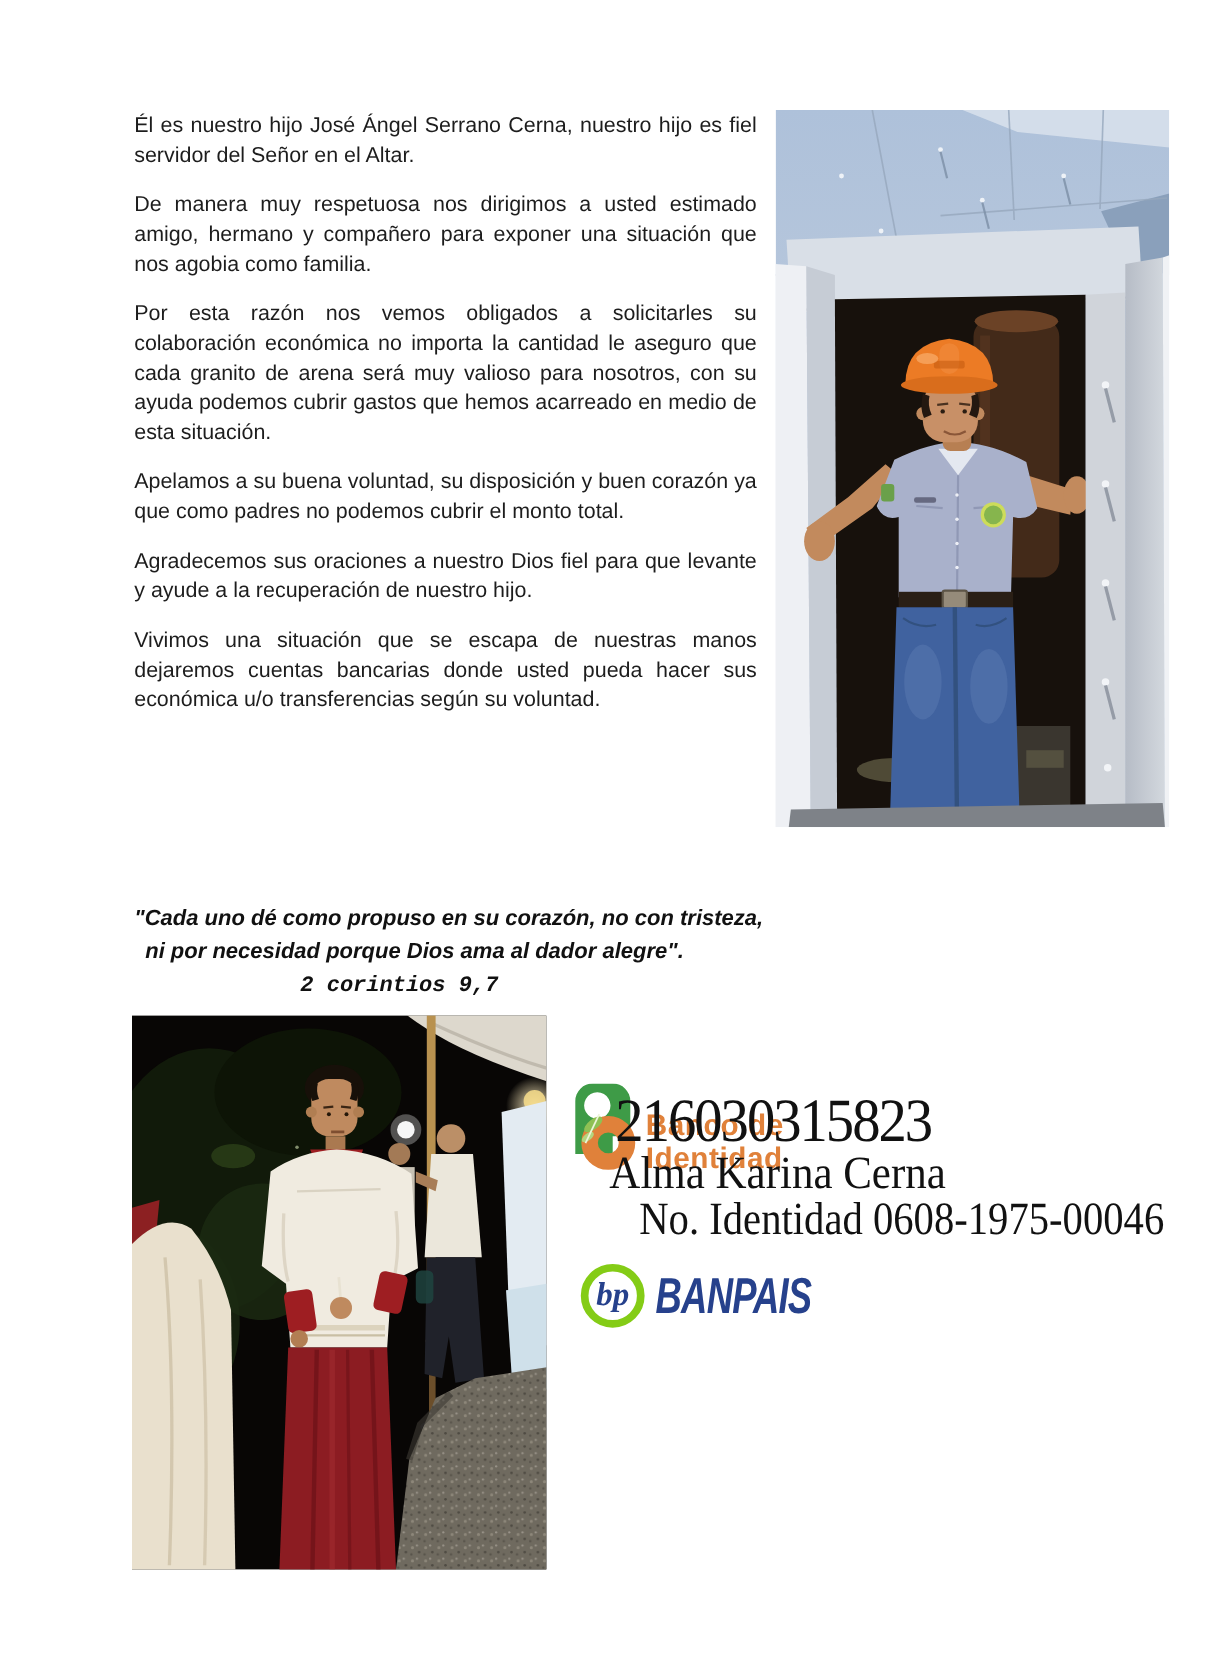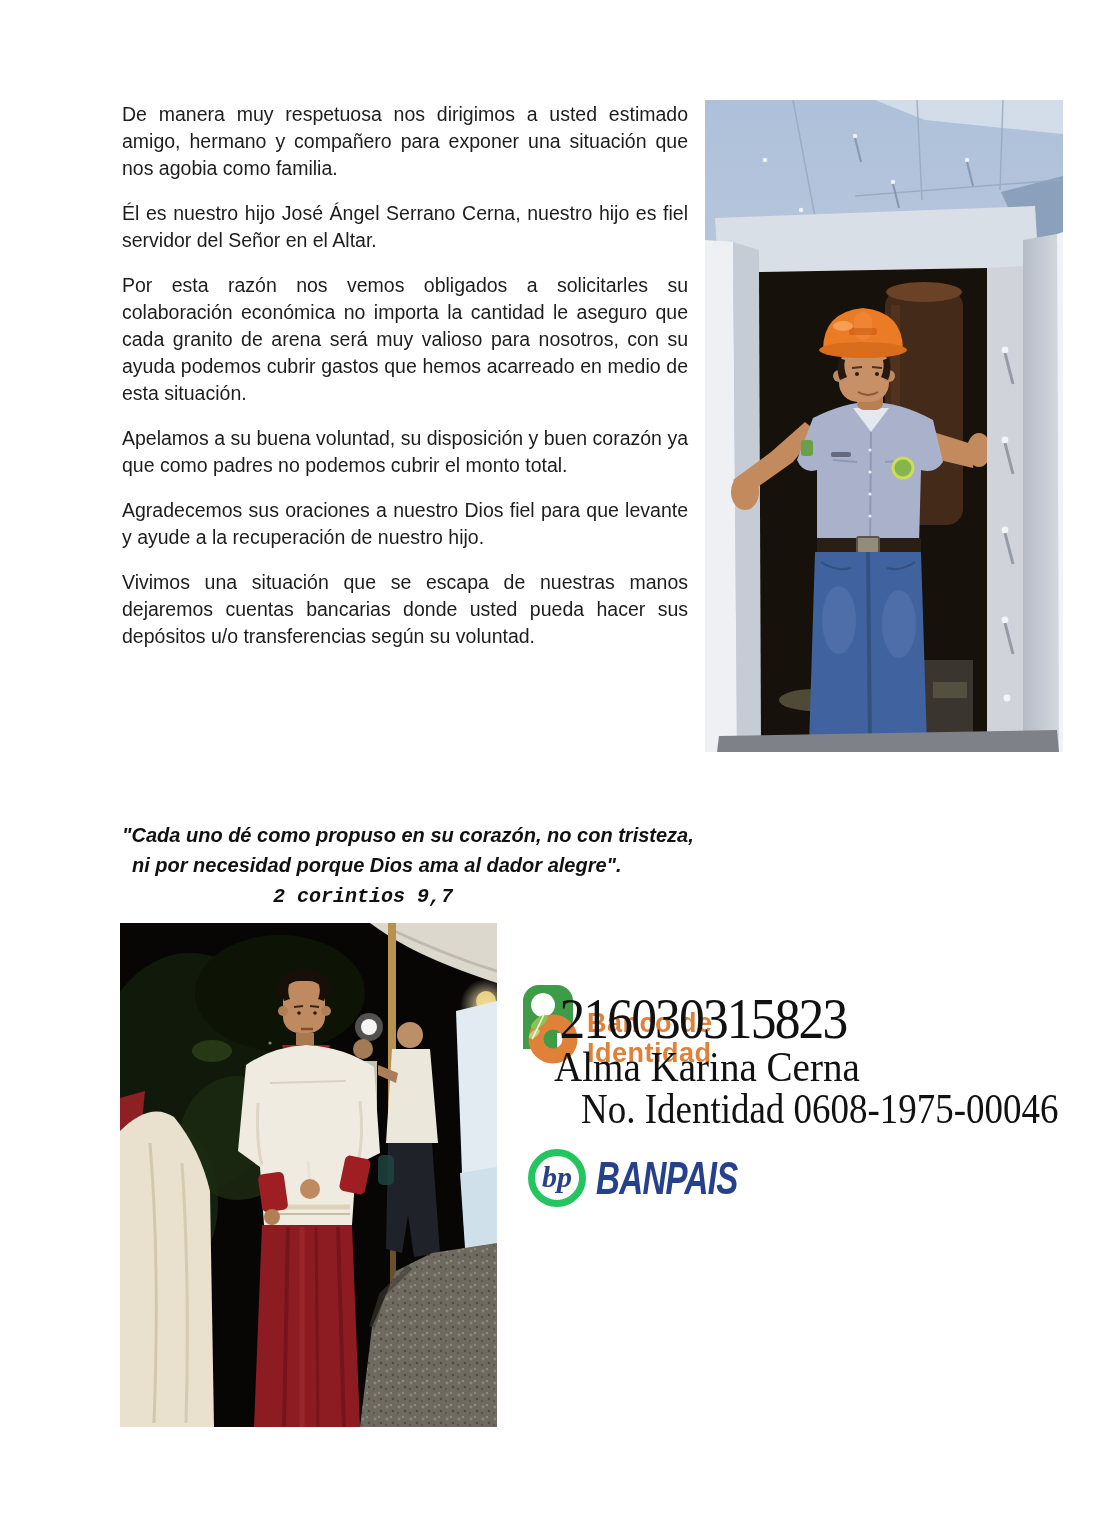--- a/index.html
+++ b/index.html
@@ -31,45 +31,45 @@
   .bank-stack .holder{font-size:42px;line-height:42px;transform:scaleX(.93);transform-origin:100% 50%;}
   .bank-stack .ident{font-size:42px;line-height:42px;transform:scaleX(.88);transform-origin:100% 50%;}
   #occidente-stack{top:992px;}
   #banpais-stack{top:1142px;}
   #occidente-logo{position:absolute;left:517px;top:985px;width:62px;height:80px;}
   .occ-brand{
     position:absolute;left:587px;top:1008px;font-weight:bold;font-size:27px;line-height:30px;
     color:#e0813a;letter-spacing:.5px;
   }
   #banpais-logo{
-    position:absolute;left:528px;top:1149px;width:58px;height:58px;border:7px solid #22c55e;
+    position:absolute;left:528px;top:1149px;width:58px;height:58px;border:7px solid #84cc16;
     border-radius:50%;box-sizing:border-box;display:flex;align-items:center;justify-content:center;
     background:#fff;
   }
   #banpais-logo .bp{
     font-family:"Liberation Serif",serif;font-weight:bold;font-style:italic;
     font-size:30px;color:#26418c;transform:translateY(-1px);
   }
   .banpais-word{
     position:absolute;left:596px;top:1151px;font-weight:bold;font-style:italic;
     font-size:46px;color:#26418c;letter-spacing:-1px;transform:scaleX(.72);transform-origin:0 50%;
   }
 </style>
 </head>
 <body>
 
 <div id="canvas">
 
   <div class="letter-col">
+    <p>Él es nuestro hijo José Ángel Serrano Cerna, nuestro hijo es fiel servidor del Señor en el Altar.</p>
     <p>De manera muy respetuosa nos dirigimos a usted estimado amigo, hermano y compañero para exponer una situación que nos agobia como familia.</p>
-    <p>Él es nuestro hijo José Ángel Serrano Cerna, nuestro hijo es fiel servidor del Señor en el Altar.</p>
     <p>Por esta razón nos vemos obligados a solicitarles su colaboración económica no importa la cantidad le aseguro que cada granito de arena será muy valioso para nosotros, con su ayuda podemos cubrir gastos que hemos acarreado en medio de esta situación.</p>
     <p>Apelamos a su buena voluntad, su disposición y buen corazón ya que como padres no podemos cubrir el monto total.</p>
     <p>Agradecemos sus oraciones a nuestro Dios fiel para que levante y ayude a la recuperación de nuestro hijo.</p>
-    <p>Vivimos una situación que se escapa de nuestras manos dejaremos cuentas bancarias donde usted pueda hacer sus depósitos u/o transferencias según su voluntad.</p>
+    <p>Vivimos una situación que se escapa de nuestras manos dejaremos cuentas bancarias donde usted pueda hacer sus económica u/o transferencias según su voluntad.</p>
   </div>
 
   <div class="quote">
     <div class="q1">"Cada uno dé como propuso en su corazón, no con tristeza,</div>
     <div class="q2">ni por necesidad porque Dios ama al dador alegre".</div>
     <div class="attrib">2 corintios 9,7</div>
   </div>
 
   <div class="photo" id="photo-workshop">
     <svg viewBox="0 0 358 652" preserveAspectRatio="none">

